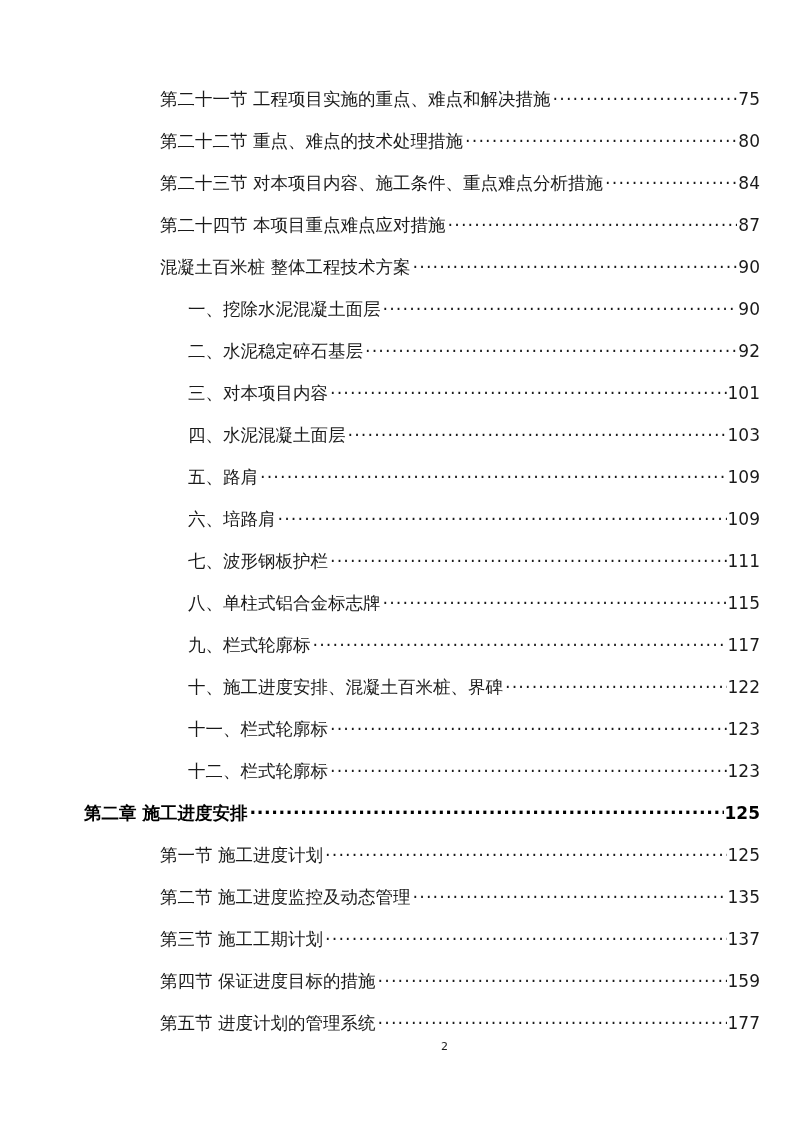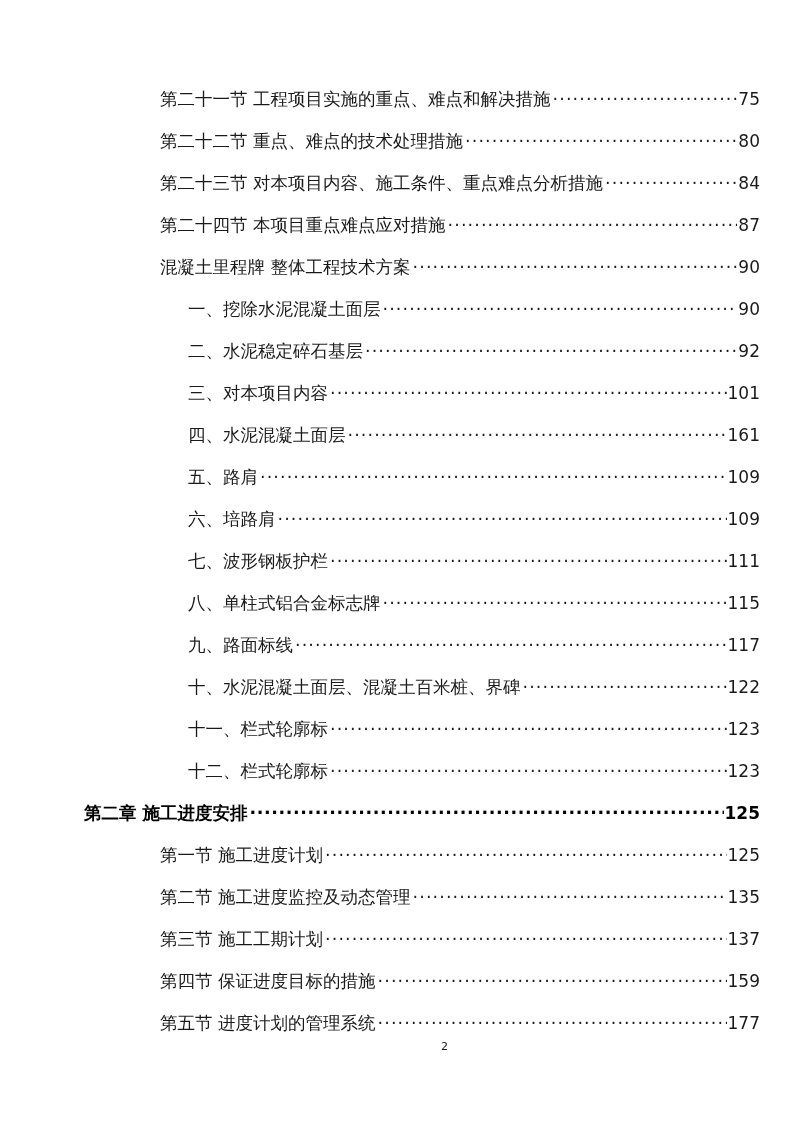--- a/index.html
+++ b/index.html
@@ -101,21 +101,21 @@
         <span class="label">第二十三节  对本项目内容、施工条件、重点难点分析措施</span>
         <span class="leader">·······························································································································································</span>
         <span class="pageno">84</span>
       </div>
       <div class="toc-entry lvl-1">
         <span class="label">第二十四节  本项目重点难点应对措施</span>
         <span class="leader">·······························································································································································</span>
         <span class="pageno">87</span>
       </div>
       <div class="toc-entry lvl-1">
-        <span class="label">混凝土里程牌  整体工程技术方案</span>
+        <span class="label">混凝土百米桩  整体工程技术方案</span>
         <span class="leader">·······························································································································································</span>
         <span class="pageno">90</span>
       </div>
       <div class="toc-entry lvl-2">
         <span class="label">一、挖除水泥混凝土面层</span>
         <span class="leader">·······························································································································································</span>
         <span class="pageno">90</span>
       </div>
       <div class="toc-entry lvl-2">
         <span class="label">二、水泥稳定碎石基层</span>
@@ -123,21 +123,21 @@
         <span class="pageno">92</span>
       </div>
       <div class="toc-entry lvl-2">
         <span class="label">三、对本项目内容</span>
         <span class="leader">·······························································································································································</span>
         <span class="pageno">101</span>
       </div>
       <div class="toc-entry lvl-2">
         <span class="label">四、水泥混凝土面层</span>
         <span class="leader">·······························································································································································</span>
-        <span class="pageno">161</span>
+        <span class="pageno">103</span>
       </div>
       <div class="toc-entry lvl-2">
         <span class="label">五、路肩</span>
         <span class="leader">·······························································································································································</span>
         <span class="pageno">109</span>
       </div>
       <div class="toc-entry lvl-2">
         <span class="label">六、培路肩</span>
         <span class="leader">·······························································································································································</span>
         <span class="pageno">109</span>
@@ -146,26 +146,26 @@
         <span class="label">七、波形钢板护栏</span>
         <span class="leader">·······························································································································································</span>
         <span class="pageno">111</span>
       </div>
       <div class="toc-entry lvl-2">
         <span class="label">八、单柱式铝合金标志牌</span>
         <span class="leader">·······························································································································································</span>
         <span class="pageno">115</span>
       </div>
       <div class="toc-entry lvl-2">
-        <span class="label">九、路面标线</span>
+        <span class="label">九、栏式轮廓标</span>
         <span class="leader">·······························································································································································</span>
         <span class="pageno">117</span>
       </div>
       <div class="toc-entry lvl-2">
-        <span class="label">十、水泥混凝土面层、混凝土百米桩、界碑</span>
+        <span class="label">十、施工进度安排、混凝土百米桩、界碑</span>
         <span class="leader">·······························································································································································</span>
         <span class="pageno">122</span>
       </div>
       <div class="toc-entry lvl-2">
         <span class="label">十一、栏式轮廓标</span>
         <span class="leader">·······························································································································································</span>
         <span class="pageno">123</span>
       </div>
       <div class="toc-entry lvl-2">
         <span class="label">十二、栏式轮廓标</span>

